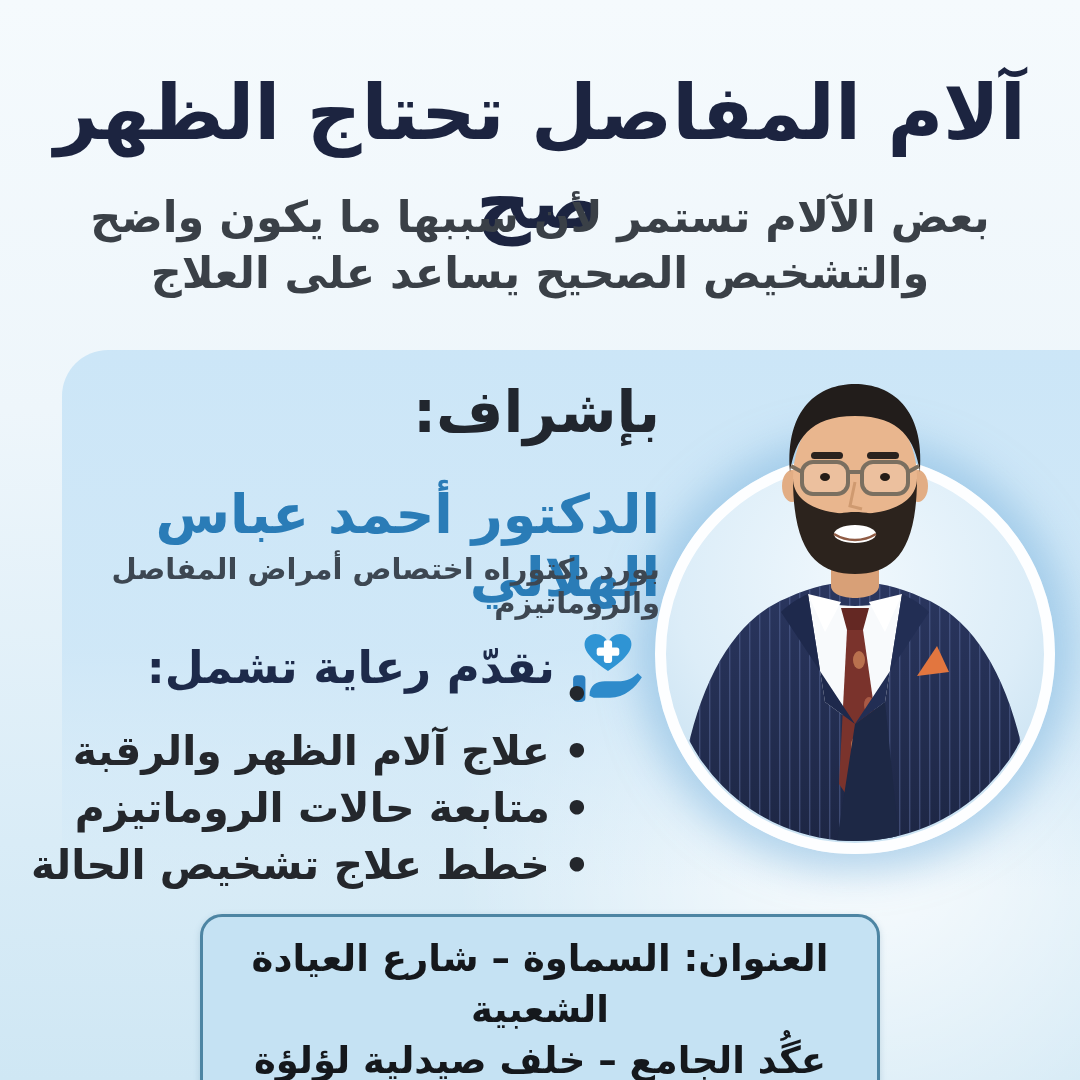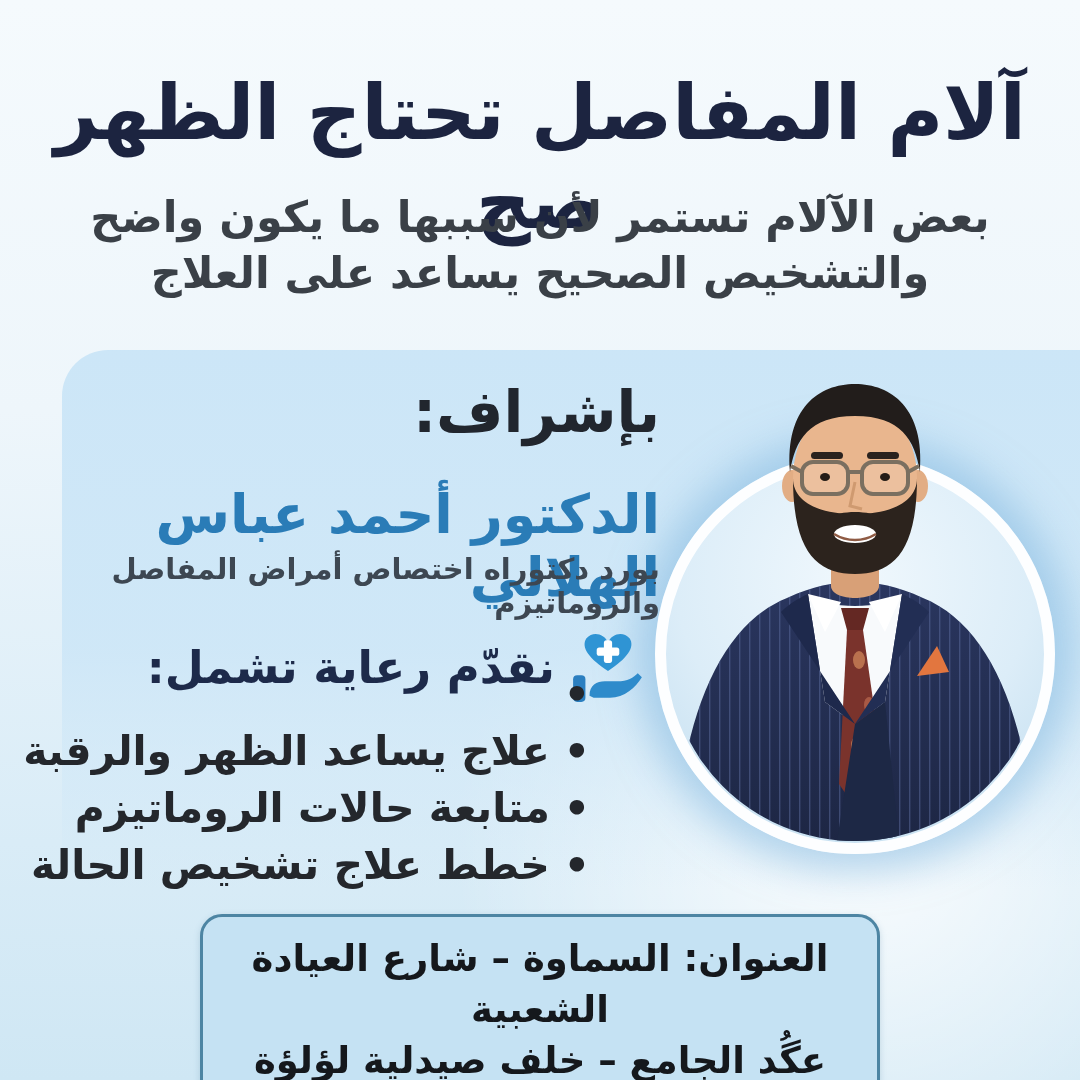--- a/index.html
+++ b/index.html
@@ -157,21 +157,21 @@
     </svg>
     <span class="heading">نقدّم رعاية تشمل:</span>
   </div>
 
   <div class="services-list">
     <div class="service-item">
       <span class="bullet-dot">•</span>
     </div>
     <div class="service-item">
       <span class="bullet-dot">•</span>
-      <span>علاج يساعد الظهر والرقبة</span>
+      <span>علاج آلام الظهر والرقبة</span>
     </div>
     <div class="service-item">
       <span class="bullet-dot">•</span>
       <span>متابعة حالات الروماتيزم</span>
     </div>
     <div class="service-item">
       <span class="bullet-dot">•</span>
       <span>خطط علاج تشخيص الحالة</span>
     </div>
   </div>

